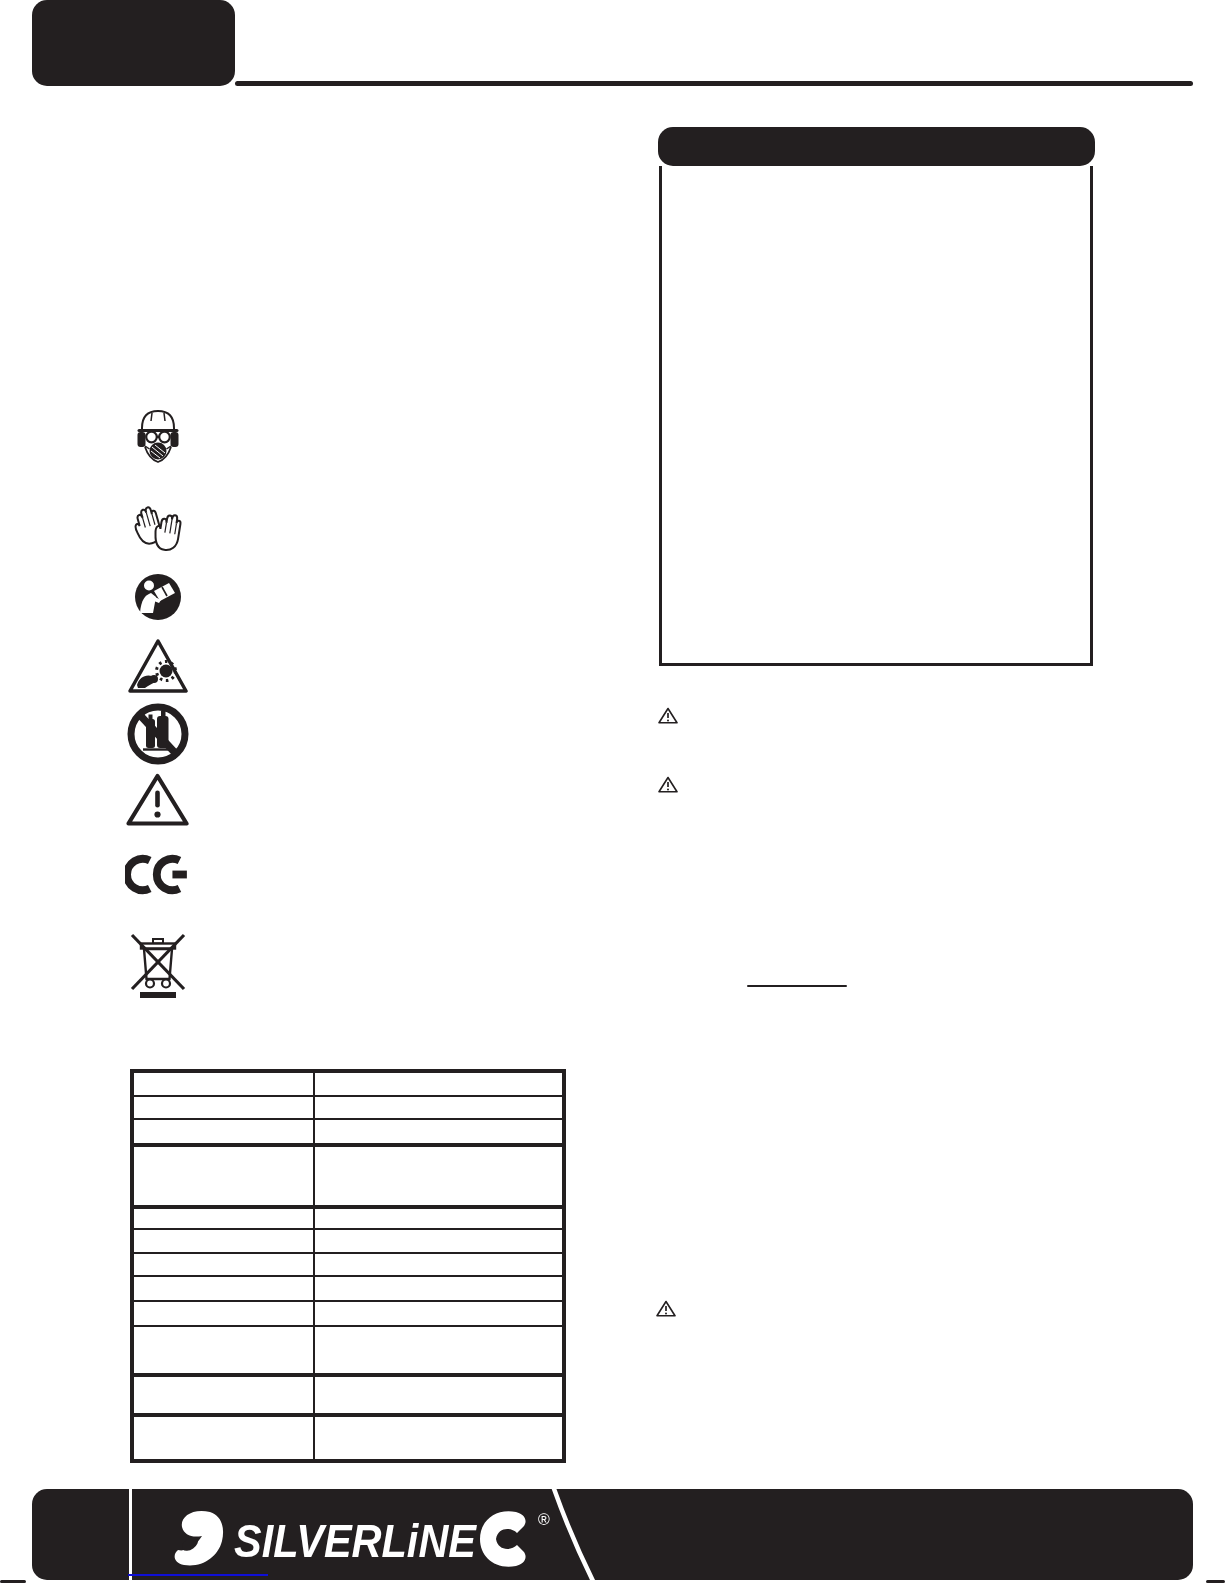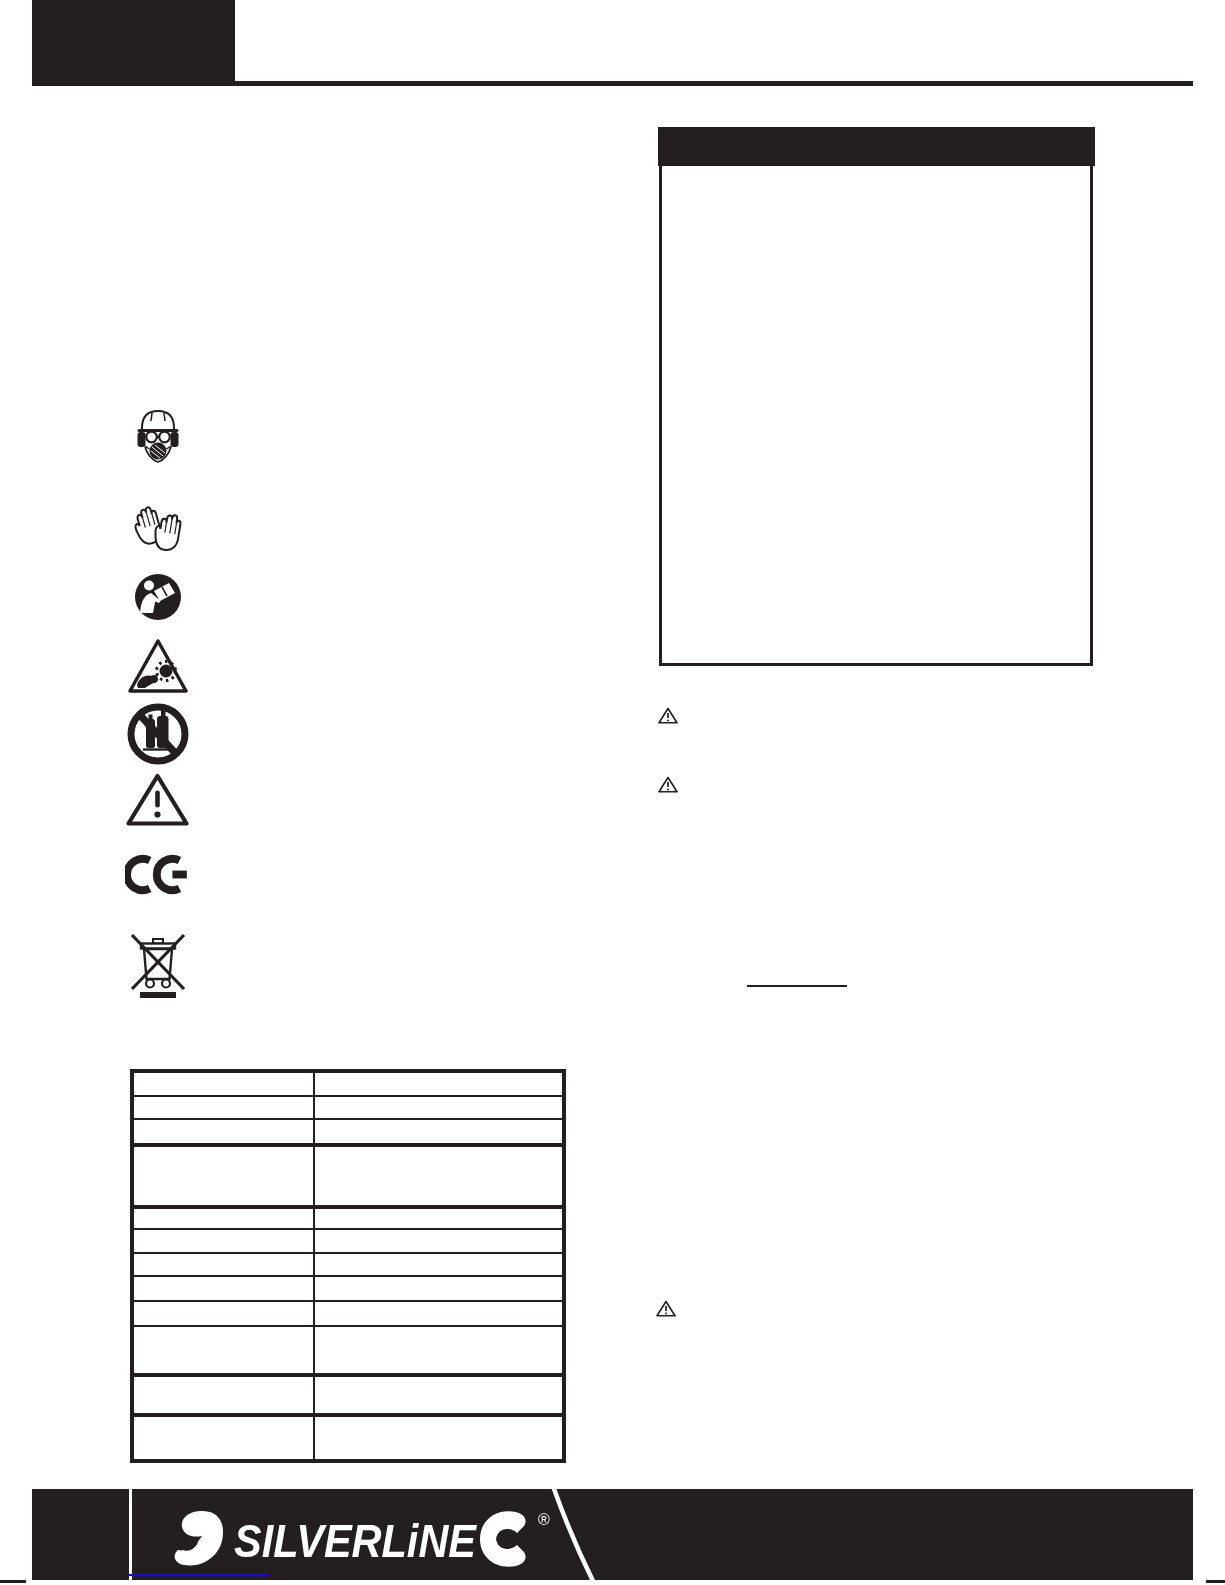--- a/index.html
+++ b/index.html
@@ -1,19 +1,19 @@
 <!DOCTYPE html>
 <html><head>
 <meta charset="utf-8">
 <style>
   html,body{margin:0;padding:0;background:#ffffff;}
   .page{position:relative;width:1225px;height:1585px;background:#ffffff;overflow:hidden;
         font-family:"Liberation Sans", sans-serif;}
   .abs{position:absolute;}
-  .ink{background:#231f20;}
+  .ink{background:#231f20;border-radius:15px;}
   
   #masthead-block{left:32px;top:0;width:203px;height:86px;}
   #masthead-rule{left:235px;top:81px;width:958px;height:5px;}
   
   #panel-header{left:658px;top:127px;width:437px;height:39px;}
   #panel-box{left:659px;top:166px;width:434px;height:500px;box-sizing:border-box;
              border:3px solid #231f20;border-top:none;background:#ffffff;}
   
   .mini-tri{width:20px;height:18px;}
   #warn-marker-1{left:658px;top:707px;}

